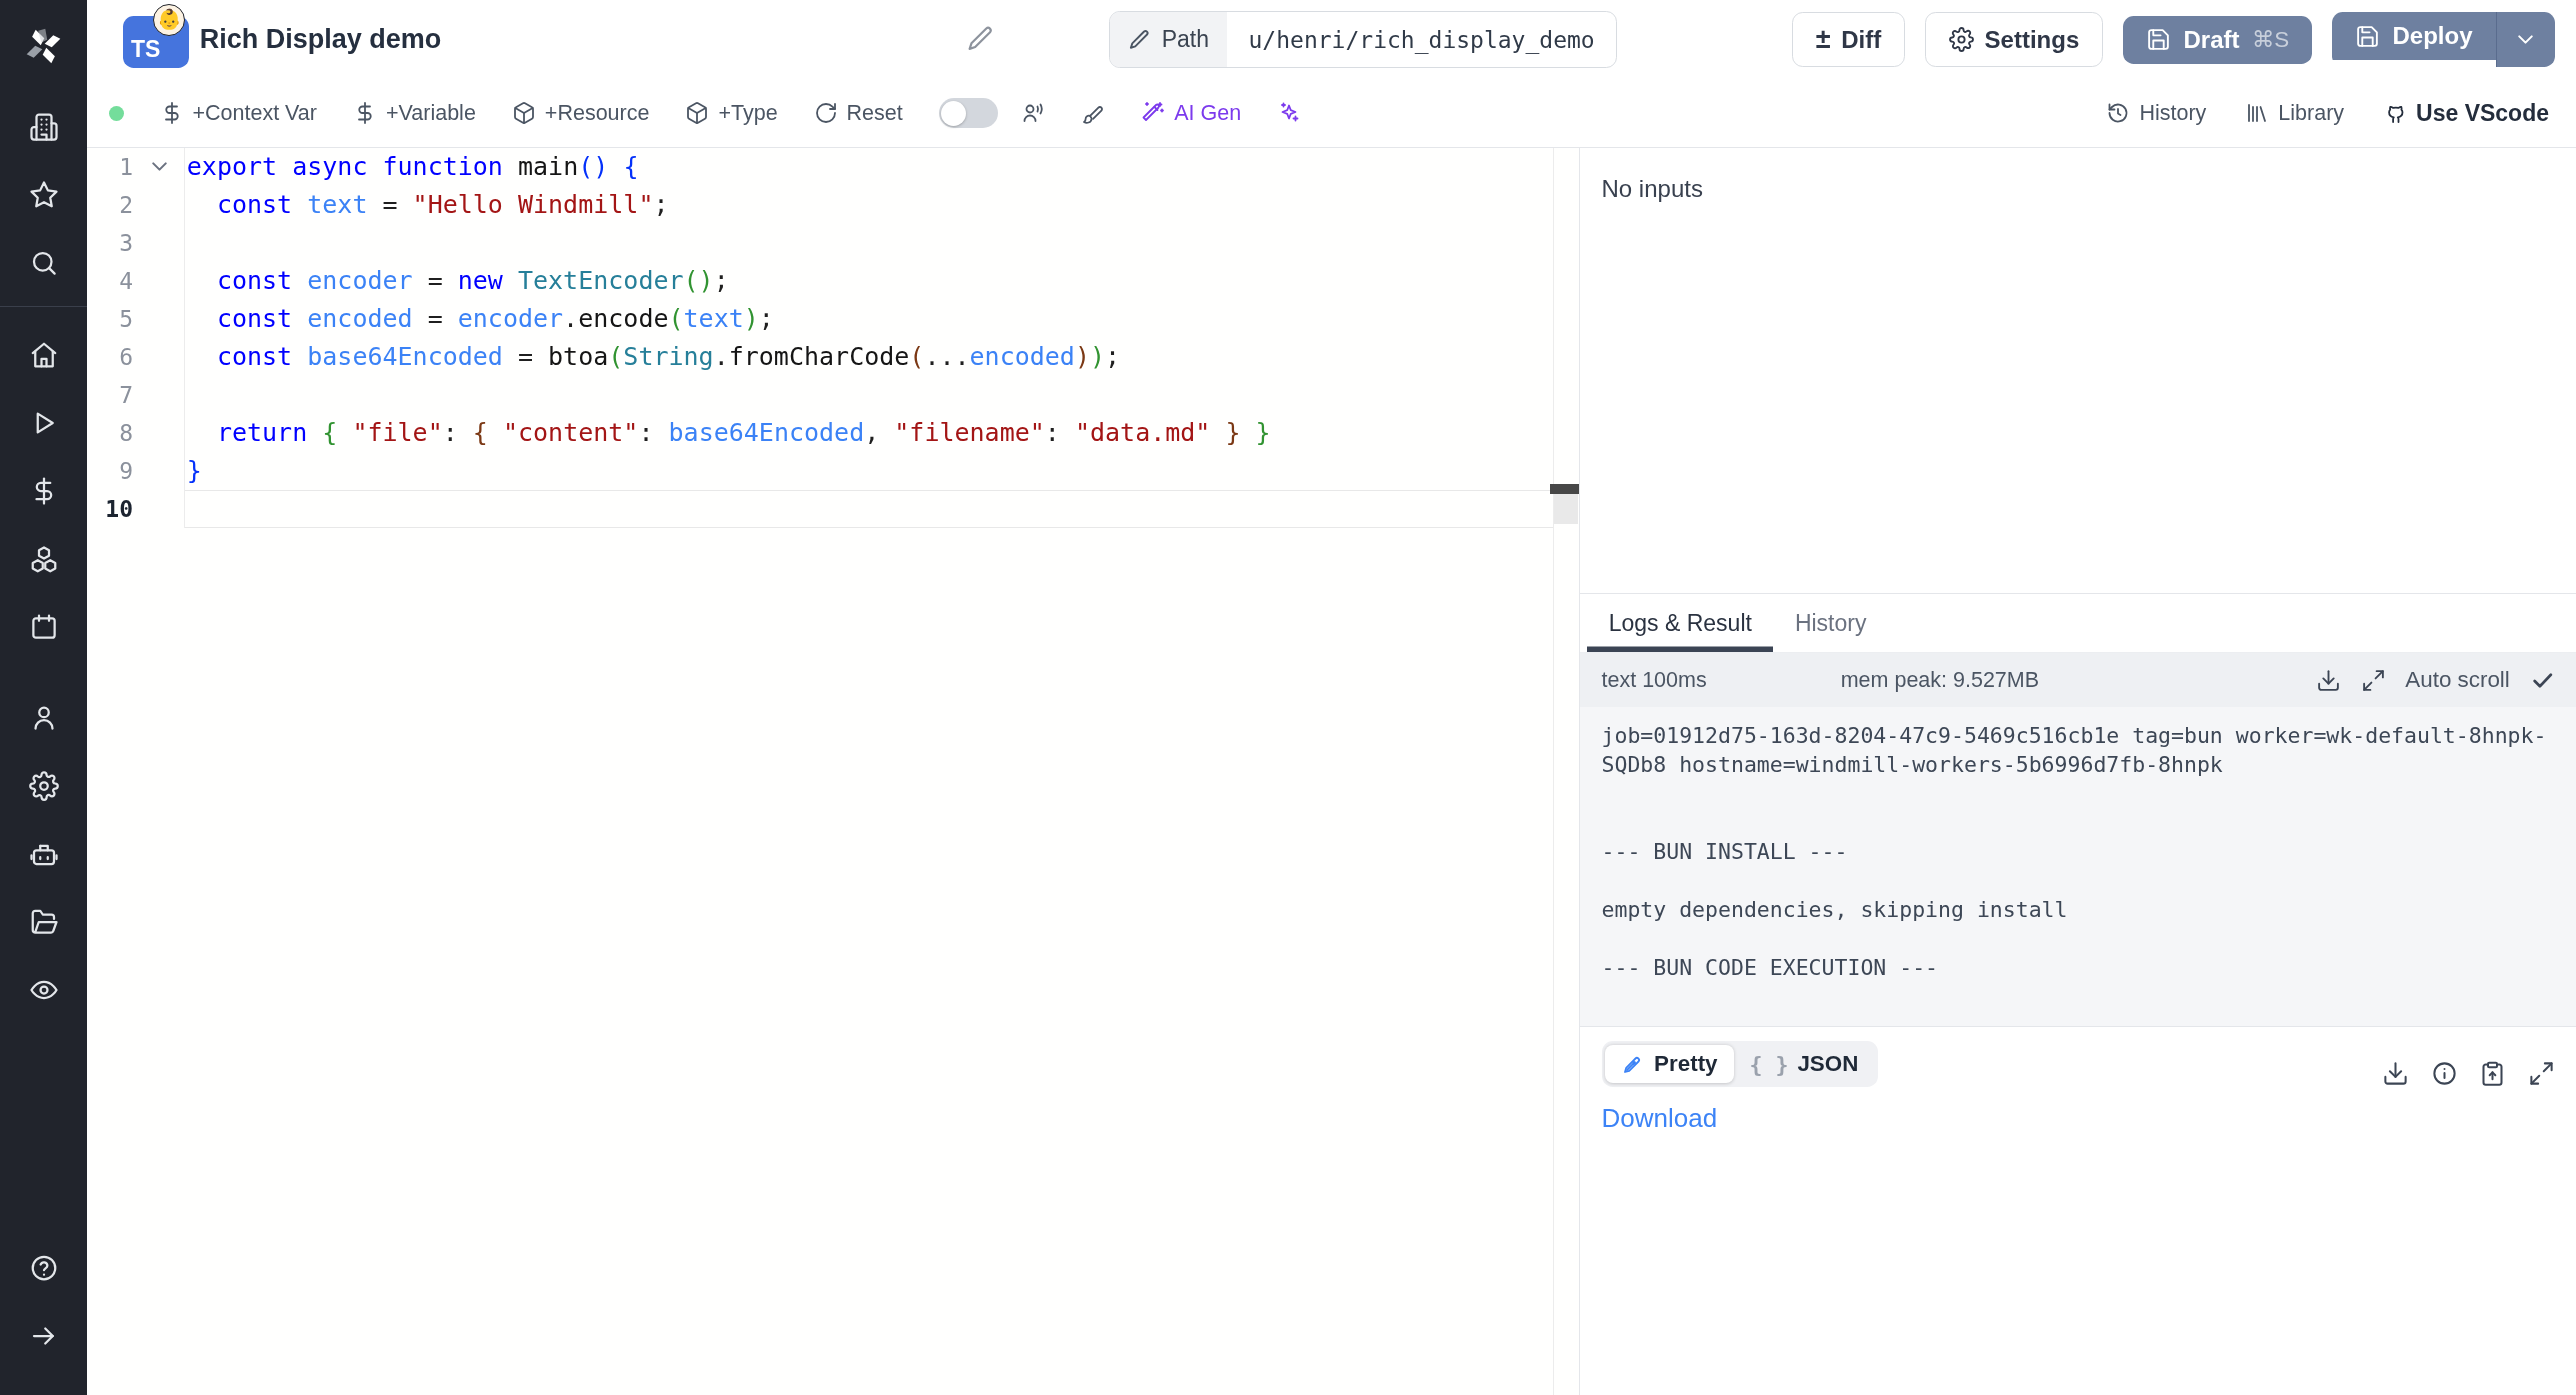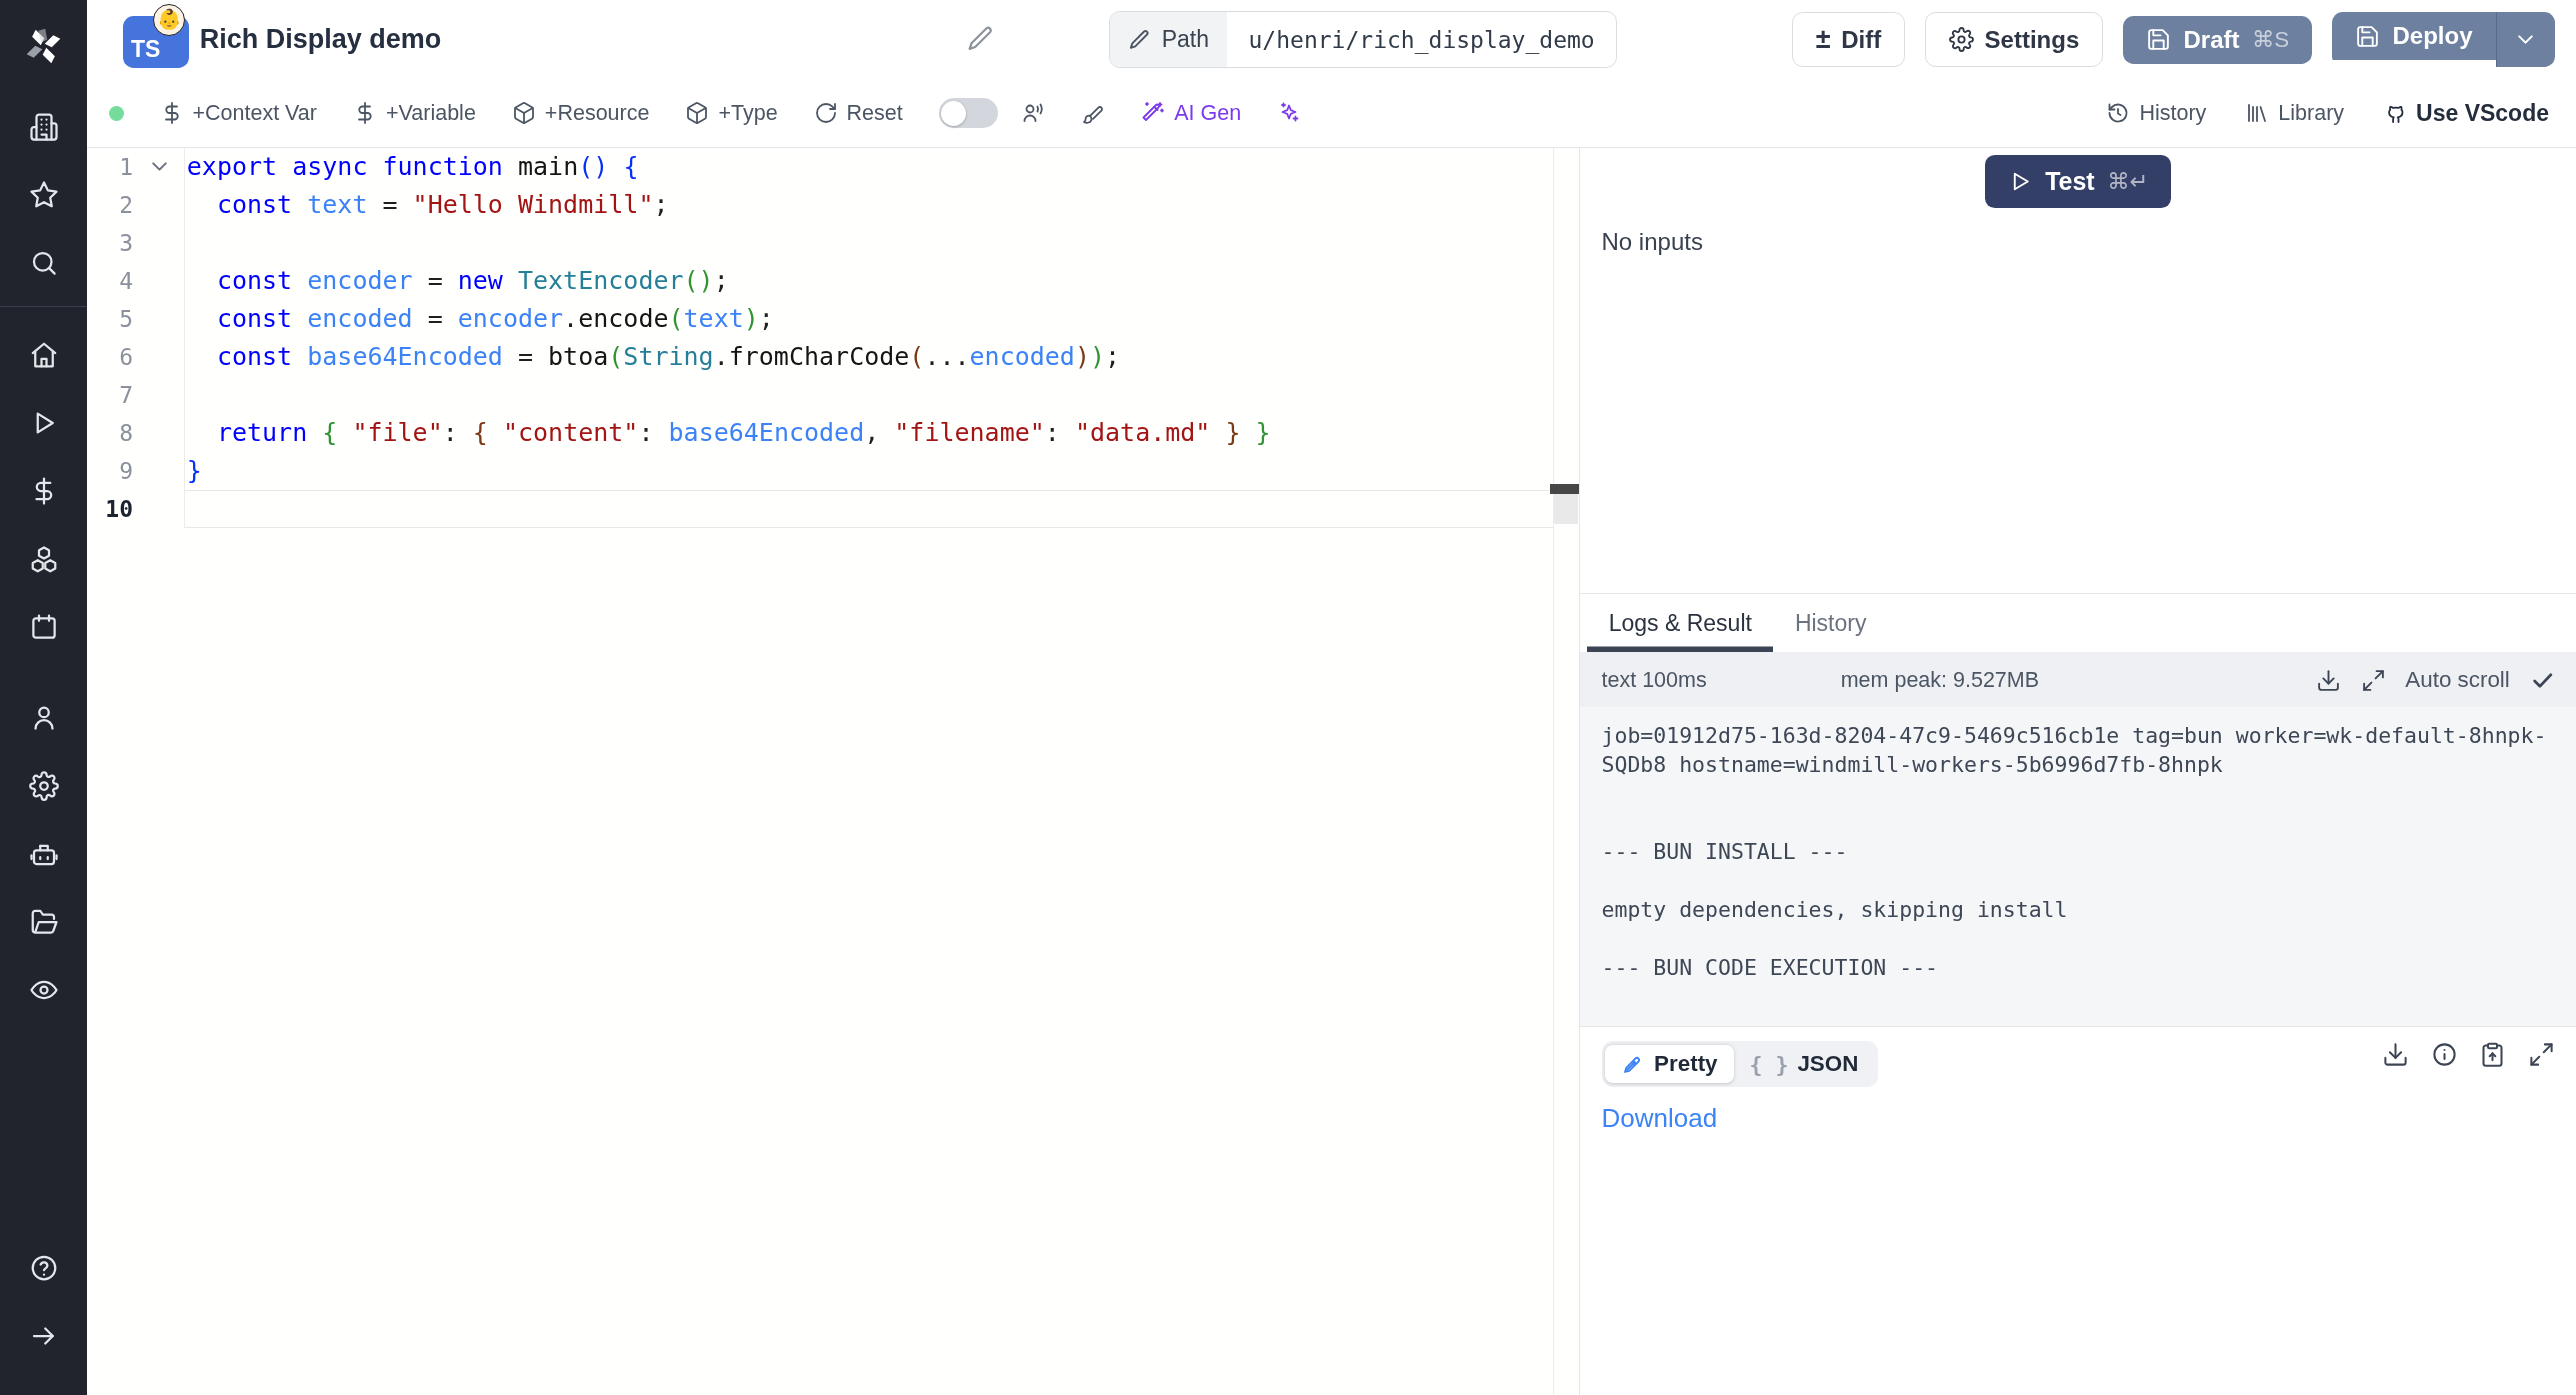--- a/index.html
+++ b/index.html
@@ -88,21 +88,21 @@
   .stats { height:54px; background:#eef0f3; display:flex; align-items:center; padding:0 21.5px; font-size:21.5px; color:#4b5563; }
   .stats .mem { margin-left:134px; }
   .stats-right { margin-left:auto; display:flex; align-items:center; gap:19.7px; }
   .stats-right svg { width:25px; height:25px; color:#3c4554; }
   .icon-btn { background:none; border:none; cursor:pointer; color:#3c4554; display:flex; align-items:center; }
   .autoscroll-lbl { font-size:22.4px; color:#4b5563; }
   .check-ic { color:#15181d !important; }
   .log-view { flex:1; background:#f5f6f8; padding:14.3px 21.5px; font-family:"DejaVu Sans Mono", monospace; font-size:21.5px; line-height:29px; color:#3d4756; white-space:pre-wrap; word-break:break-word; overflow:hidden; }
 
   .result-sec { height:369px; border-top:1.8px solid #e4e6ea; background:#fff; padding:14.3px 21.5px; }
-  .result-head { display:flex; align-items:flex-start;gap:20px; }
+  .result-head { display:flex; align-items:flex-end;gap:20px; }
   .seg { display:inline-flex; background:#f0f1f4; border-radius:10.7px; padding:3.6px; }
   .seg-btn { display:flex; align-items:center; gap:9px; padding:6.3px 16px; border:none; background:none; border-radius:8px; font-size:22.4px; font-weight:700; color:#1f2937; cursor:pointer; font-family:inherit; }
   .seg-btn.active { background:#fff; box-shadow:0 0.9px 3.6px rgba(0,0,0,.18); }
   .seg-btn svg { width:24px; height:24px; }
   .pen-blue { color:#3b82f6; }
   .braces-ic { font-family:"DejaVu Sans Mono", monospace; font-size:21.5px; font-weight:700; color:#9aa1ac; }
   .result-icons { margin-left:auto; display:flex; align-items:center; gap:21.5px; }
   .result-icons svg { width:27px; height:27px; }
   .download-link { display:inline-block; margin-top:16px; font-size:26px; color:#3c83f6; text-decoration:none; cursor:pointer; }
 </style>
@@ -407,29 +407,20 @@
             <div class="line current"><div class="gutter">10</div><div class="codewrap"><span class="code"></span></div></div>
           </div>
         <div class="ed-scrollbar">
           <div class="ed-slider"></div>
           <div class="ed-cursor-mark"></div>
         </div>
       </div>
 
       <div class="rpanel">
         <div class="inputs-sec">
-          <div class="test-row">
-            <button class="btn-test">
-              <svg viewBox="0 0 24 24" fill="none" stroke="currentColor" stroke-width="1.8" stroke-linecap="round" stroke-linejoin="round">
-                  <path d="M6.5 4.5 19 12 6.5 19.5Z"></path>
-                </svg>
-              <span>Test</span>
-              <span class="kbd-hint">⌘↵</span>
-            </button>
-          </div>
           <div class="no-inputs">No inputs</div>
         </div>
 
         <div class="logs-sec">
           <div class="tabs">
             <button class="tab active">Logs &amp; Result</button>
             <button class="tab">History</button>
           </div>
           <div class="stats">
             <span>text 100ms</span>

